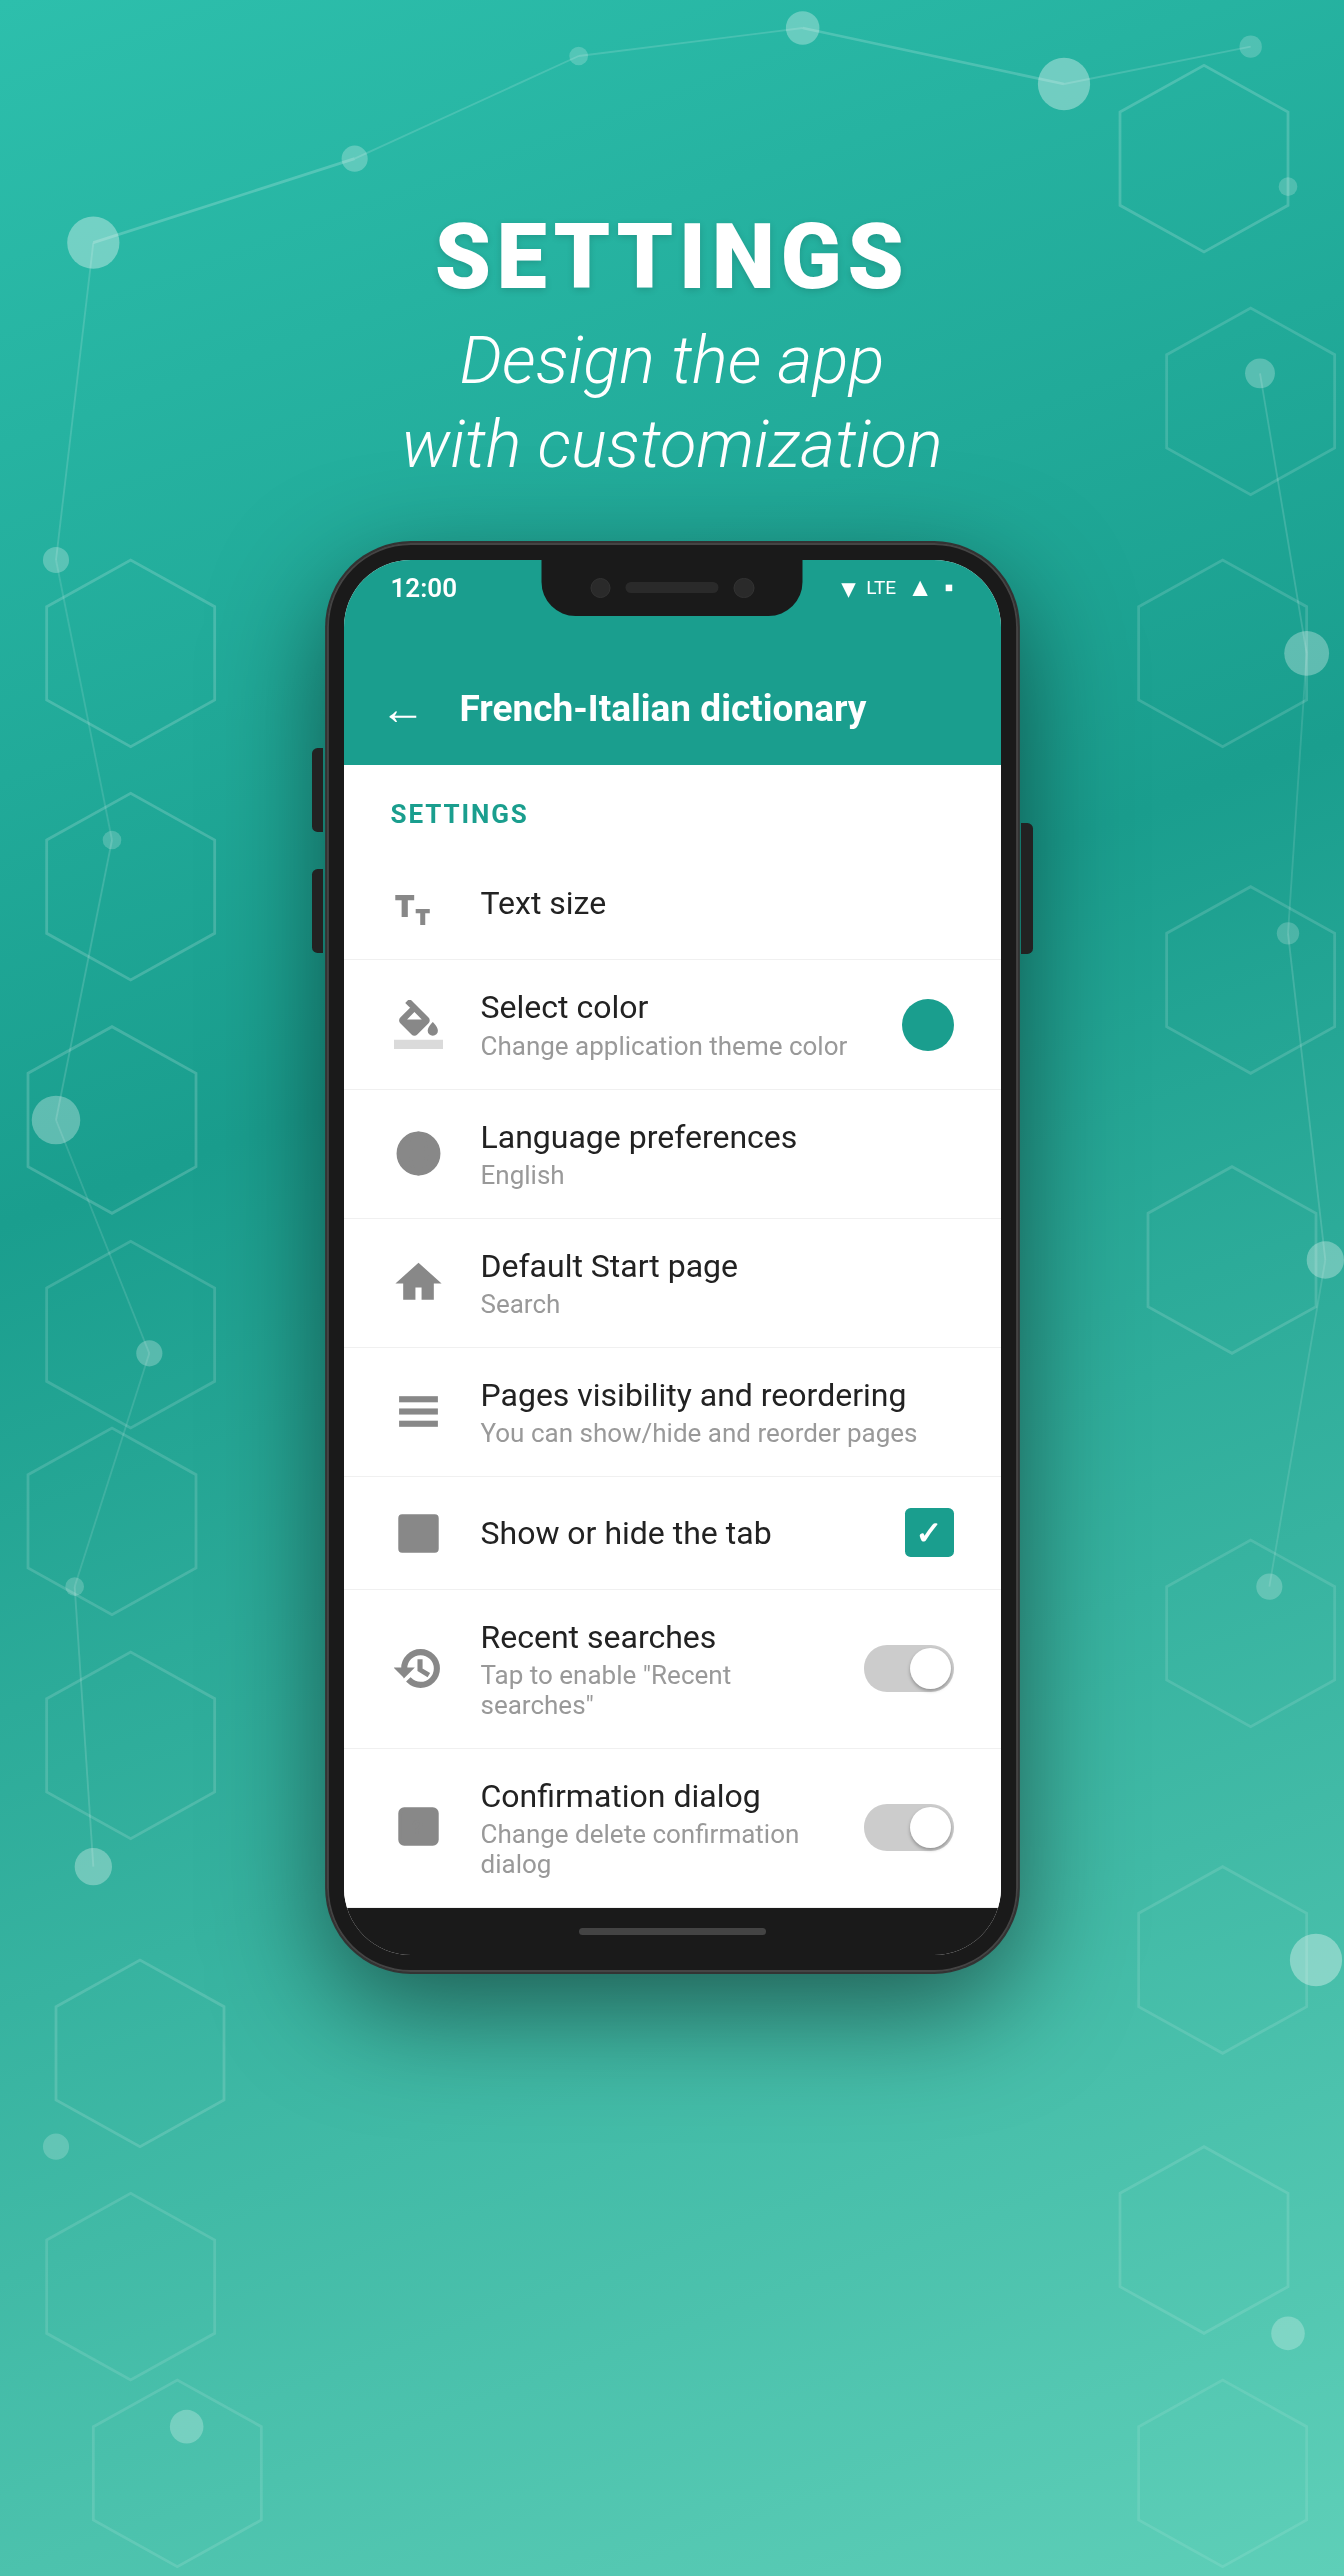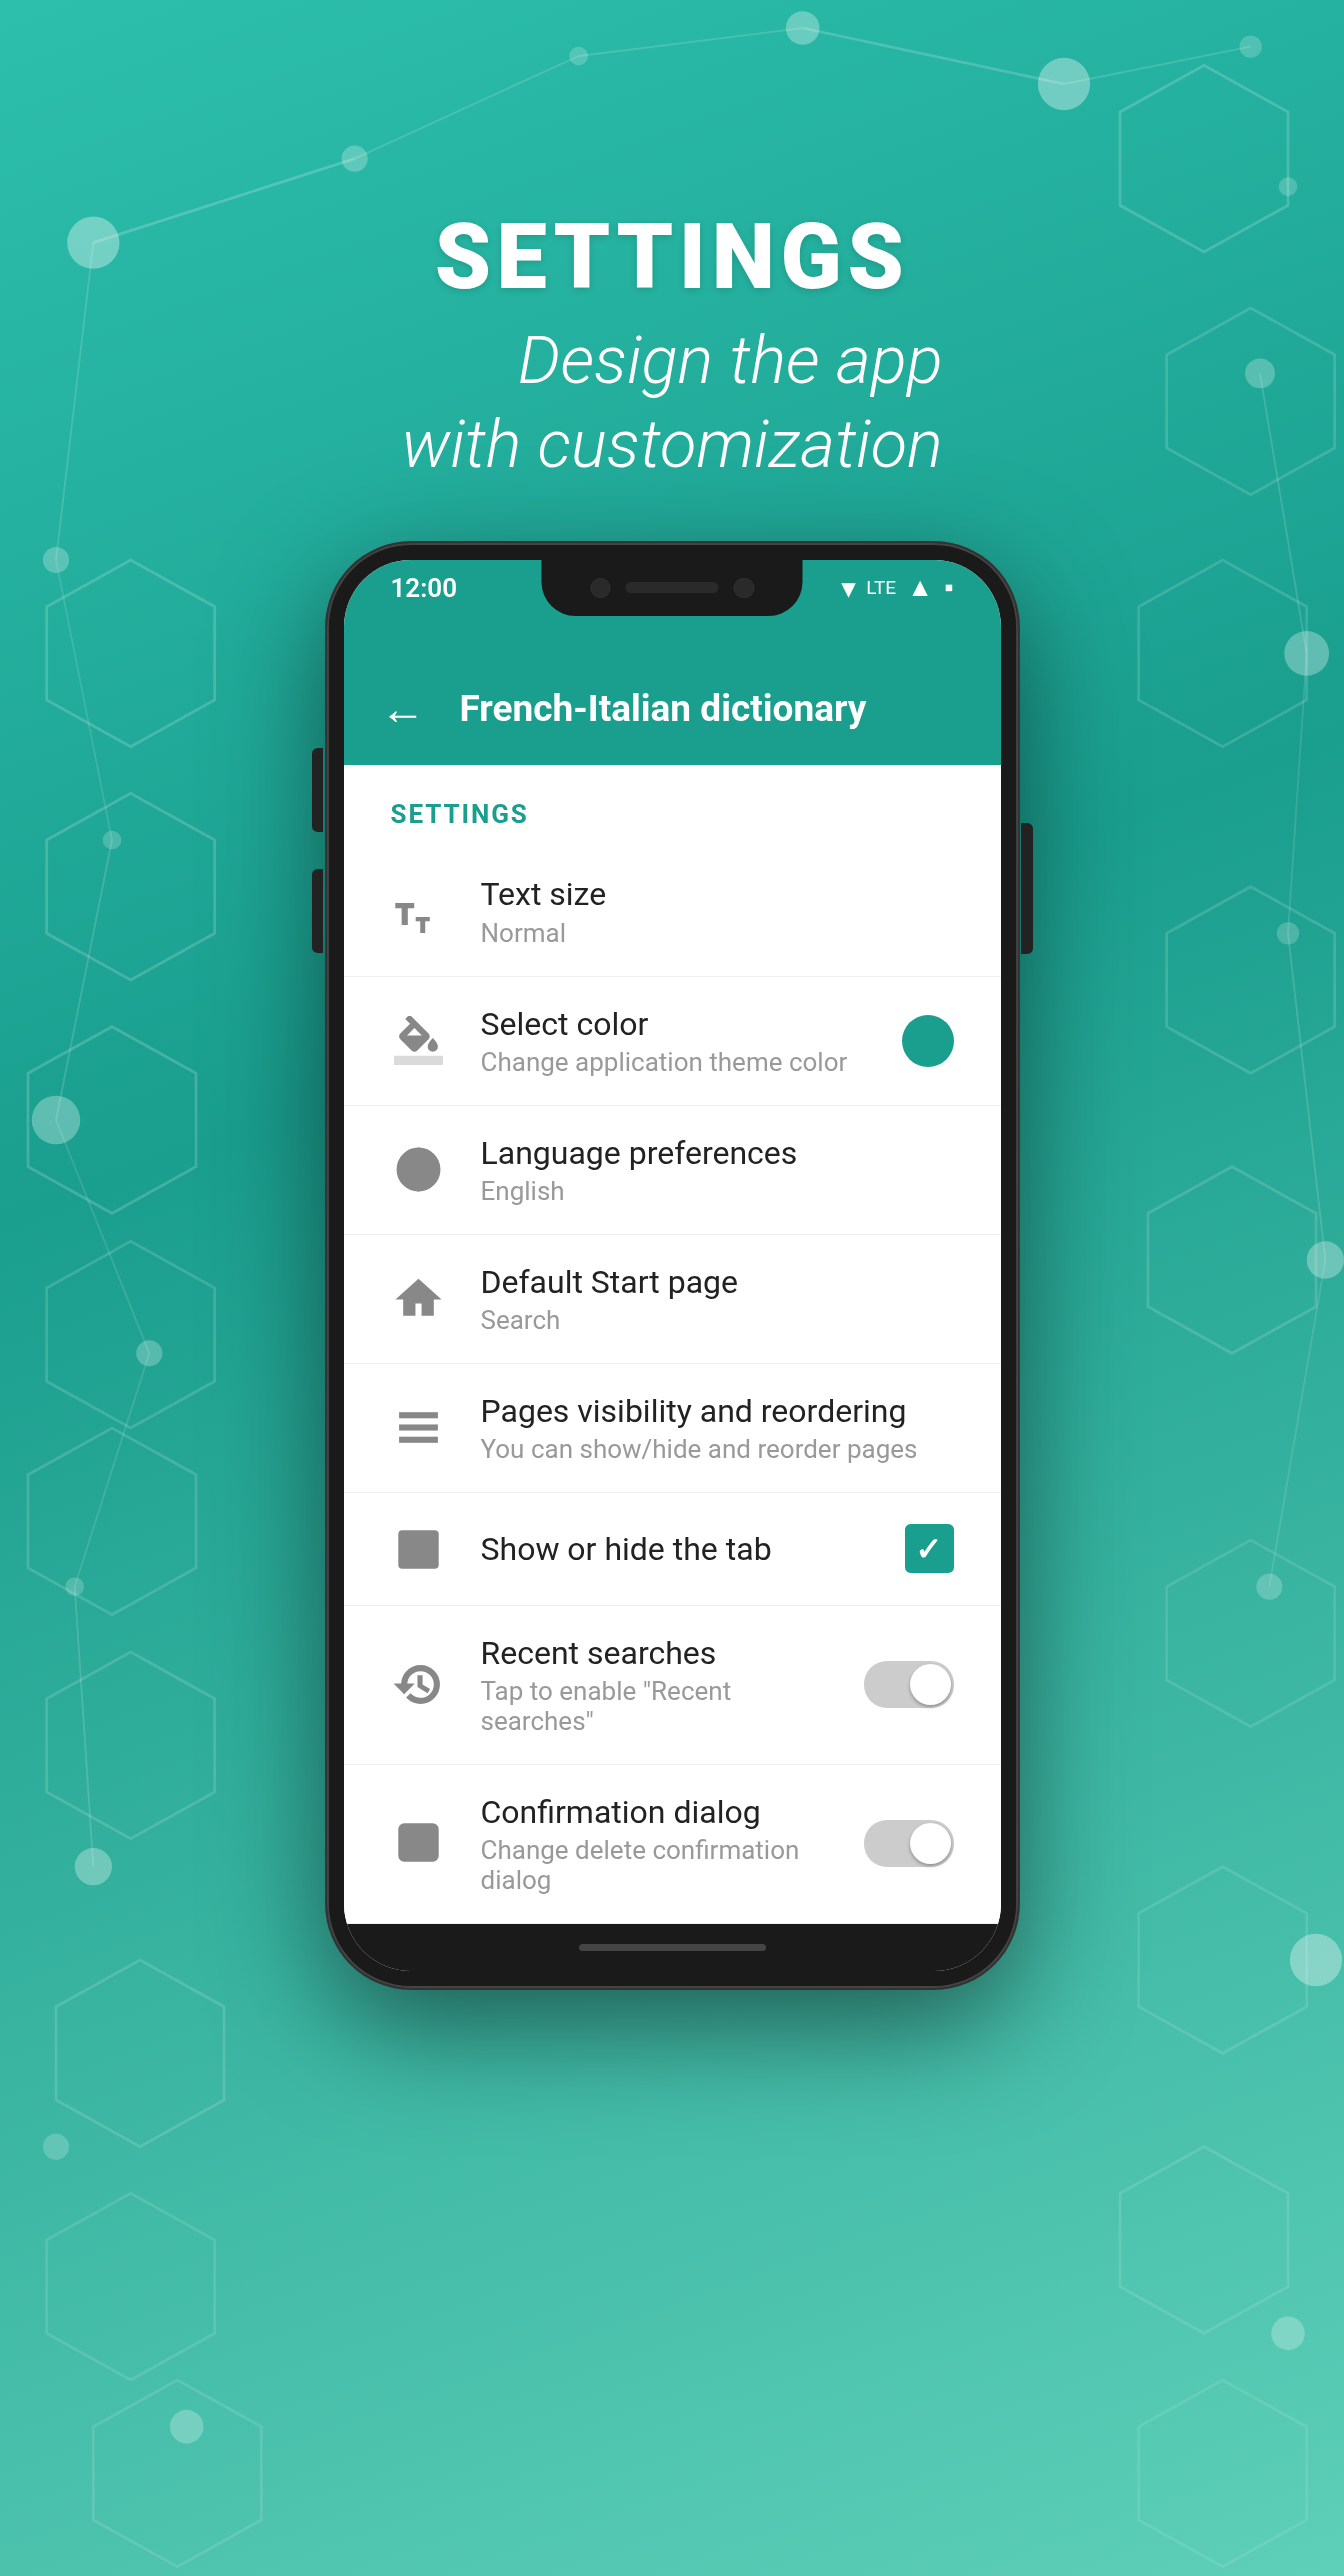--- a/index.html
+++ b/index.html
@@ -41,21 +41,20 @@
       letter-spacing: 5.6px;
       text-shadow: 0 1.9px 7.5px rgba(0,0,0,0.15);
     }
 
     .hero-subtitle {
       font-size: 67px;
       font-style: italic;
       font-weight: 300;
       line-height: 1.25;
       margin-top: 9.3px;
-      text-align: right;
     }
 
     
     .phone-wrapper {
       position: relative;
       z-index: 2;
       width: 691px;
       margin: 0 auto;
     }
 
@@ -416,21 +415,20 @@
 
         <div class="settings-item">
           <div class="item-icon">
             <svg viewBox="0 0 24 24" xmlns="http://www.w3.org/2000/svg" fill="#888">
               <text x="1" y="18" font-size="14" font-weight="900" fill="#888" font-family="Arial">T</text>
               <text x="11" y="22" font-size="10" font-weight="700" fill="#888" font-family="Arial">T</text>
             </svg>
           </div>
           <div class="item-text">
             <div class="item-title">Text size</div>
-            <div class="item-subtitle">Normal</div>
           </div>
         </div>
 
         <div class="settings-item">
           <div class="item-icon">
             <svg viewBox="0 0 24 24" xmlns="http://www.w3.org/2000/svg">
               <path d="M16.56 8.94L7.62 0 6.21 1.41l2.38 2.38-5.15 5.15a1.49 1.49 0 0 0 0 2.12l5.5 5.5c.29.29.68.44 1.06.44s.77-.15 1.06-.44l5.5-5.5c.59-.58.59-1.53 0-2.12zM5.21 10L10 5.21 14.79 10H5.21zM19 11.5s-2 2.17-2 3.5c0 1.1.9 2 2 2s2-.9 2-2c0-1.33-2-3.5-2-3.5z" fill="#888"></path>
               <path d="M0 20h24v4H0z" fill="#888" opacity="0.3"></path>
             </svg>
           </div>

